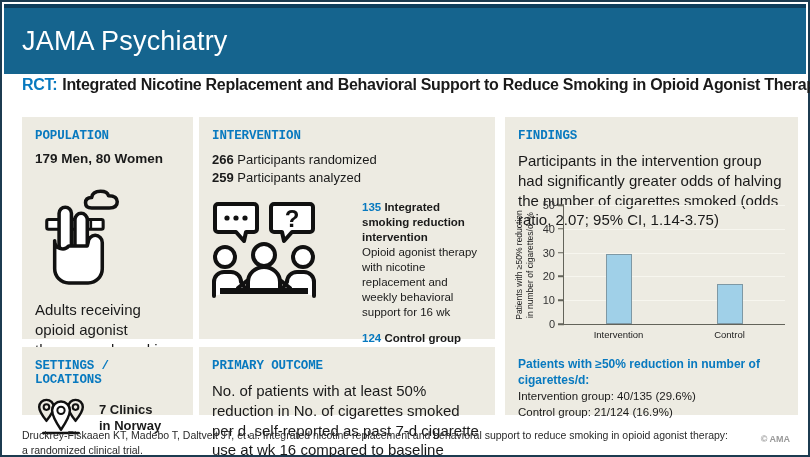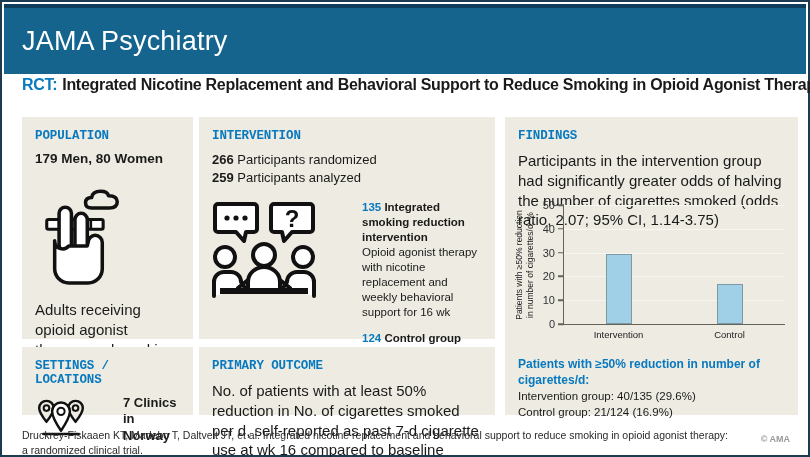--- a/index.html
+++ b/index.html
@@ -36,21 +36,21 @@
 
   .count-line{font-size:13px;line-height:1.35;}
   .count-line .num{font-weight:bold;}
   .int-cols{display:flex;margin-top:14px;}
   .int-icon-col{width:150px;}
   .int-text-col{flex:1;font-size:11.5px;}
   .group-block{margin-bottom:11px;line-height:1.3;}
   .group-name{font-weight:bold;}
   .group-desc{line-height:1.3;}
 
-  .settings-row{display:flex;align-items:center;margin-top:2px;gap:24px;}
+  .settings-row{display:flex;align-items:center;margin-top:2px;}
   .settings-text{font-size:13px;font-weight:bold;line-height:1.25;margin-left:12px;}
 
   
   #chart{position:absolute;left:10px;top:86px;width:274px;height:140px;}
   #plot{position:absolute;left:48px;top:2px;right:4px;bottom:18px;
         border-left:1.5px solid #63635a;border-bottom:1.5px solid #63635a;}
   .gridline{position:absolute;left:0;right:0;height:1px;background:#f7f6ef;}
   .ytick{position:absolute;left:-27px;width:18px;text-align:right;font-size:11px;color:#333;transform:translateY(-50%);}
   .ytickmark{position:absolute;left:-6px;width:6px;height:1.5px;background:#63635a;transform:translateY(-50%);}
   .bars{position:absolute;inset:0;display:flex;align-items:flex-end;}

